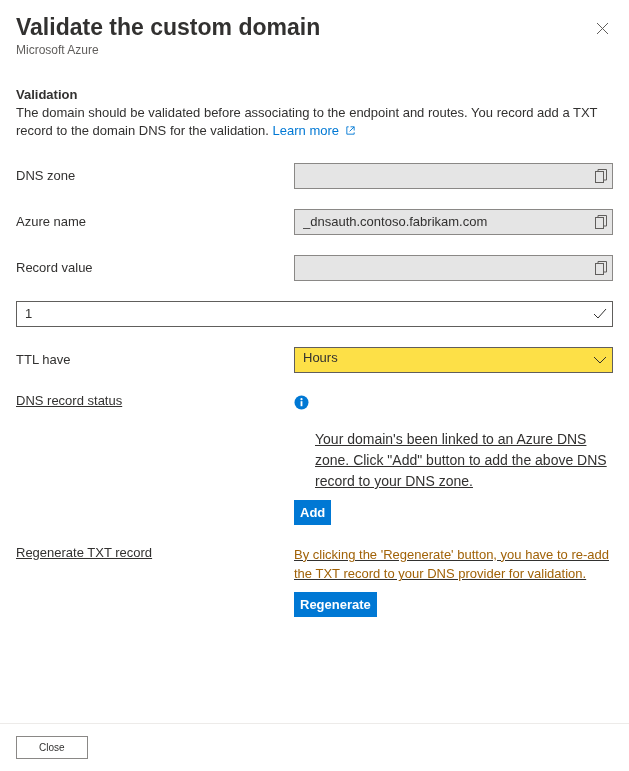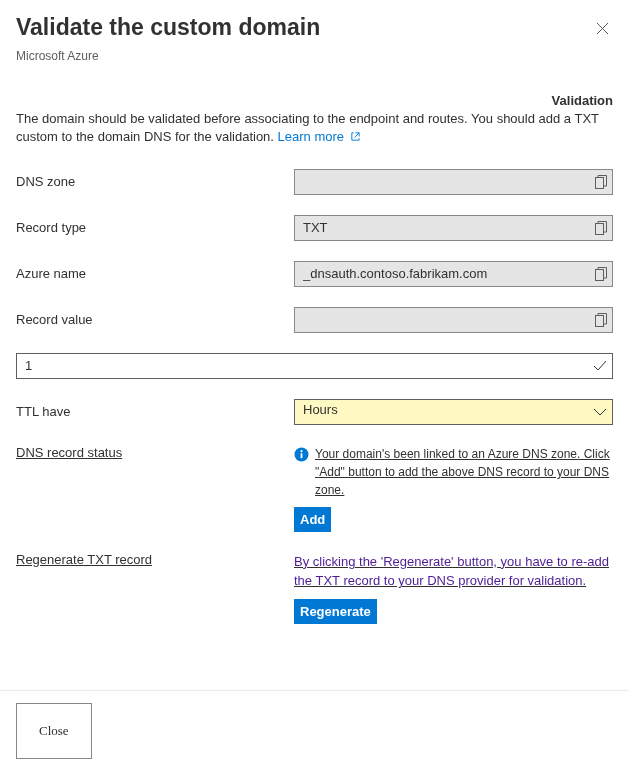--- a/index.html
+++ b/index.html
@@ -38,28 +38,27 @@
       font-size: 18px;
       color: #605e5c;
       cursor: pointer;
       padding: 2px 4px;
       line-height: 1;
       margin-top: 4px;
     }
     .subtitle {
       font-size: 12px;
       color: #605e5c;
-      margin-top: 7px;
+      margin-top: 1px;
     }
     .section-heading {
       font-weight: 600;
       font-size: 13px;
       margin-top: 30px;
       color: #323130;
-      text-align: right;
     }
     .section-desc {
       font-size: 13px;
       color: #323130;
       line-height: 1.4;
       margin-top: 2px;
     }
     .link {
       color: #0078d4;
       text-decoration: none;
@@ -132,21 +131,21 @@
       transform: translateY(-50%);
       color: #323130;
       pointer-events: none;
       display: flex;
       align-items: center;
     }
     .select-input {
       width: 100%;
       height: 26px;
       padding: 2px 28px 2px 8px;
-      background: #fef9c3;
+      background: #fde047;
       border: 1px solid #605e5c;
       font-size: 13px;
       color: #323130;
       font-family: inherit;
       appearance: none;
     }
     .chevron-icon {
       position: absolute;
       right: 6px;
       top: 50%;
@@ -167,26 +166,27 @@
       display: flex;
       align-items: flex-start;
       line-height: 1.5;
     }
     .info-icon {
       flex-shrink: 0;
       margin-right: 6px;
       margin-top: 2px;
     }
     .status-text {
-      font-size: 12px;
-      color: #323130;
+      font-size: 14px;
+      color: #323130;
+      margin-top: 36px;
     }
     .regen-text {
       font-size: 13px;
-      color: #4c1d95;
+      color: #a16207;
       line-height: 1.5;
     }
     .primary-btn {
       margin-top: 8px;
       padding: 5px 6px;
       background: #0078d4;
       color: #ffffff;
       border: none;
       font-size: 13px;
       font-weight: 600;
@@ -195,77 +195,65 @@
     }
     .footer {
       position: absolute;
       bottom: 0;
       left: 0;
       right: 0;
       border-top: 1px solid #edebe9;
       padding: 12px 16px;
     }
     .close-btn {
-      padding: 19px 22px;
+      padding: 5px 22px;
       background: #ffffff;
       border: 1px solid #8a8886;
-      font-size: 13px;
-      color: #323130;
-      font-family: Liberation Serif, serif;
+      font-size: 10px;
+      color: #323130;
+      font-family: Liberation Sans, sans-serif;
       cursor: pointer;
     }
   </style>
 </head>
 <body>
 
 <div class="panel">
   <div class="header-row">
     <h1 class="panel-title">Validate the custom domain</h1>
     <span class="close-x">
       <svg width="13" height="13" viewBox="0 0 13 13">
           <path d="M1 1 L12 12 M12 1 L1 12" stroke="currentColor" stroke-width="1" fill="none"></path>
         </svg>
     </span>
   </div>
   <div class="subtitle">Microsoft Azure</div>
 
   <div class="section-heading">Validation</div>
   <p class="section-desc">
-    <span>The domain should be validated before associating to the endpoint and routes. You should add a TXT custom to the domain DNS for the validation. </span><a class="link"><span>Learn more</span> <span class="ext-icon"><svg width="11" height="11" viewBox="0 0 12 12">
+    <span>The domain should be validated before associating to the endpoint and routes. You record add a TXT record to the domain DNS for the validation. </span><a class="link"><span>Learn more</span> <span class="ext-icon"><svg width="11" height="11" viewBox="0 0 12 12">
             <path d="M4 2 H2 V10 H10 V8 M6 2 H10 V6 M10 2 L5 7" stroke="currentColor" stroke-width="1" fill="none"></path>
           </svg></span></a>
   </p>
 
   <div class="form">
 
     <div class="form-row">
       <div class="form-label">DNS zone</div>
       <div class="input-wrap">
         <input class="readonly-input empty" readonly="" value="" style="">
         <span class="copy-icon">
           <svg width="12" height="14" viewBox="0 0 12 14">
               <rect x="0.5" y="2.5" width="8" height="11" stroke="currentColor" fill="none"></rect>
               <path d="M3 2.5 V0.5 H11.5 V11 H9" stroke="currentColor" fill="none"></path>
             </svg>
         </span>
       </div>
     </div>
 
-    <div class="form-row">
-      <div class="form-label">Record type</div>
-      <div class="input-wrap">
-        <input class="readonly-input" readonly="" value="TXT" style="">
-        <span class="copy-icon">
-          <svg width="12" height="14" viewBox="0 0 12 14">
-              <rect x="0.5" y="2.5" width="8" height="11" stroke="currentColor" fill="none"></rect>
-              <path d="M3 2.5 V0.5 H11.5 V11 H9" stroke="currentColor" fill="none"></path>
-            </svg>
-        </span>
-      </div>
-    </div>
 
     <div class="form-row">
       <div class="form-label">Azure name</div>
       <div class="input-wrap">
         <input class="readonly-input" readonly="" value="_dnsauth.contoso.fabrikam.com" style="">
         <span class="copy-icon">
           <svg width="12" height="14" viewBox="0 0 12 14">
               <rect x="0.5" y="2.5" width="8" height="11" stroke="currentColor" fill="none"></rect>
               <path d="M3 2.5 V0.5 H11.5 V11 H9" stroke="currentColor" fill="none"></path>
             </svg>

